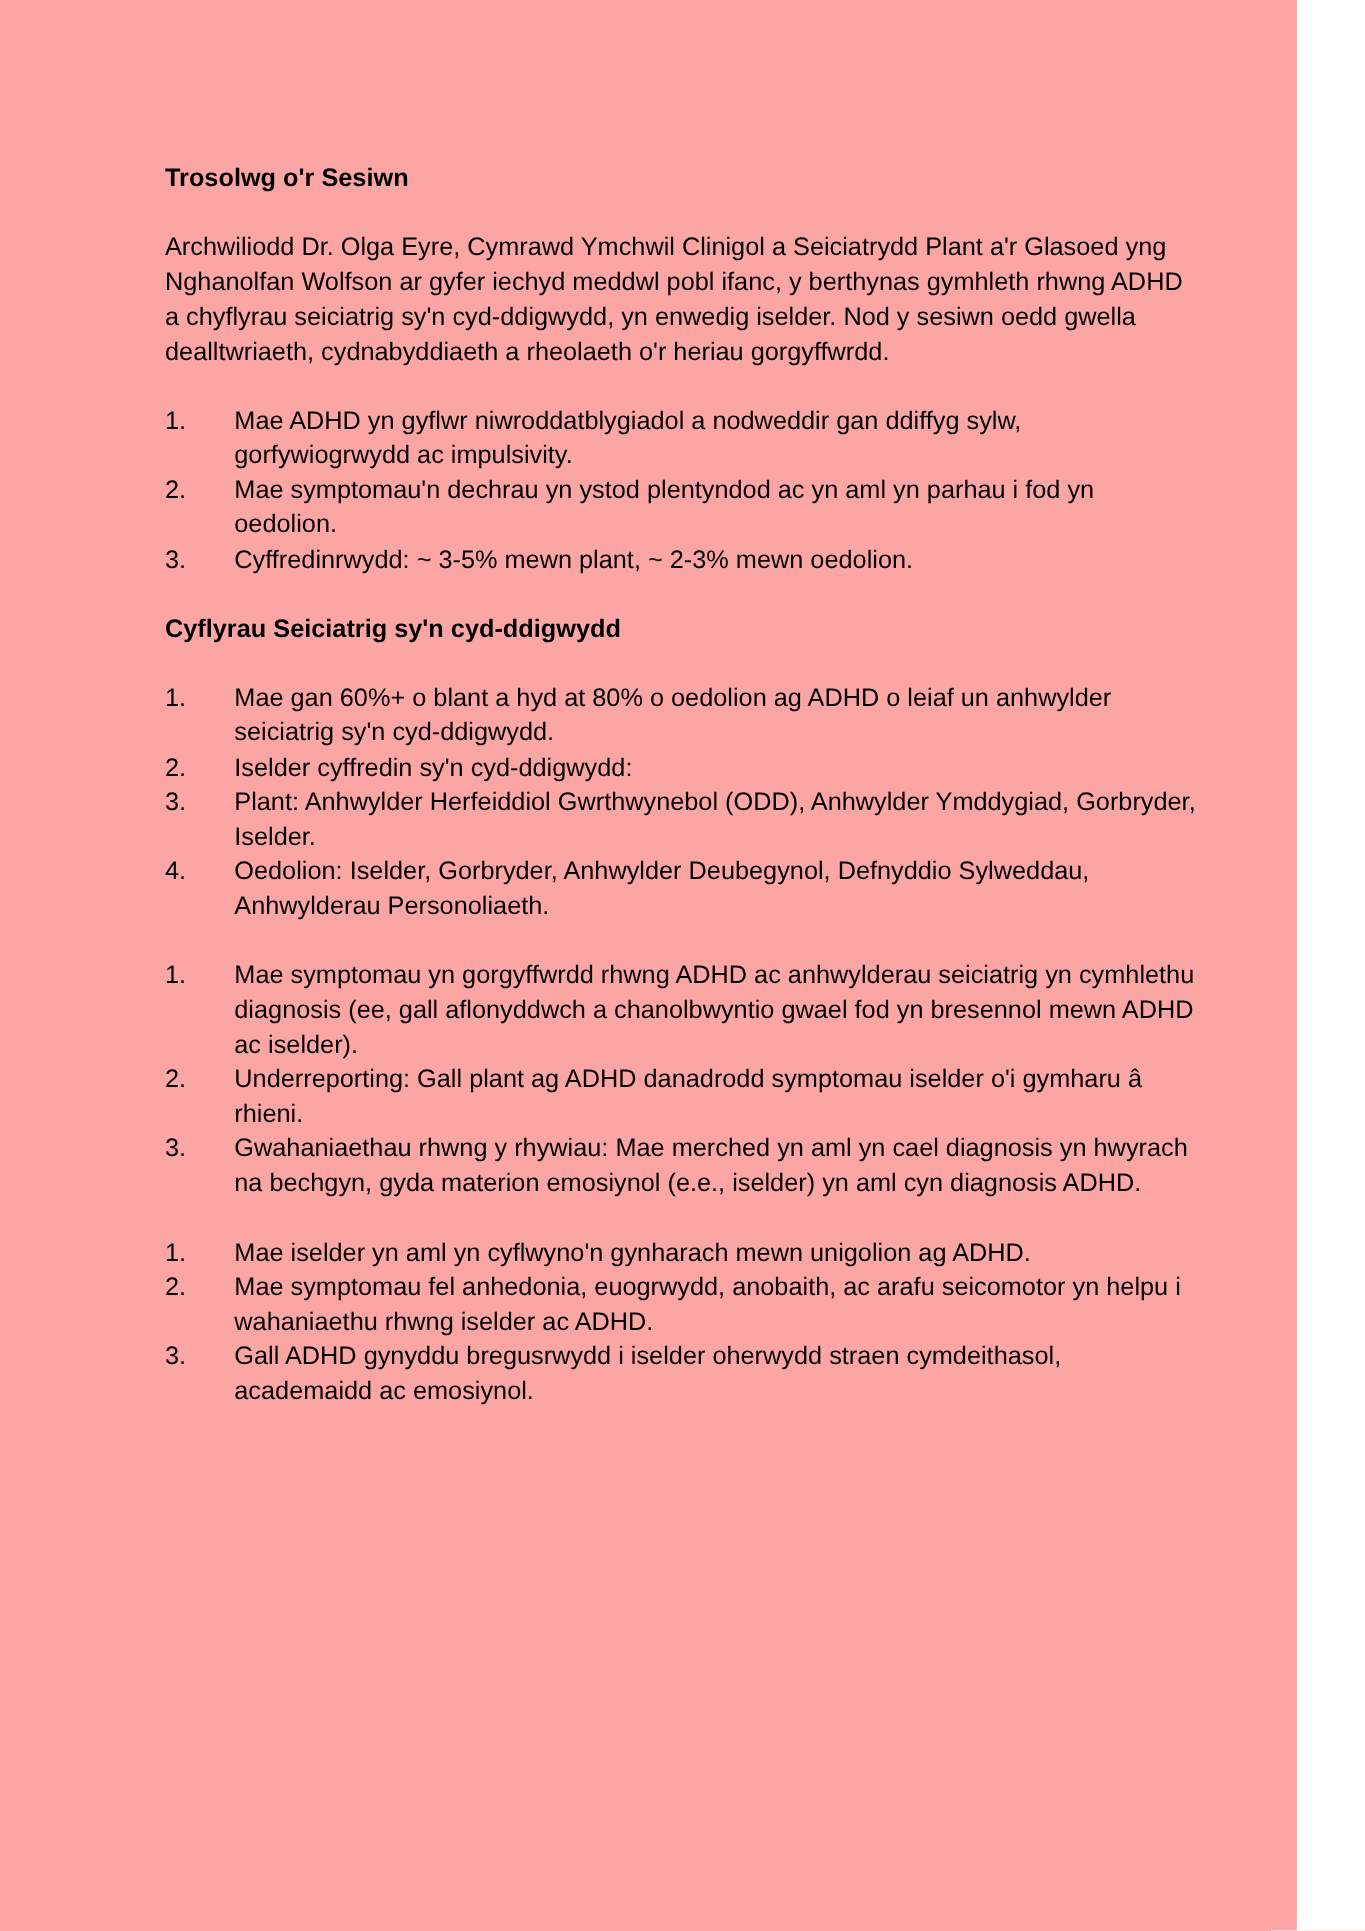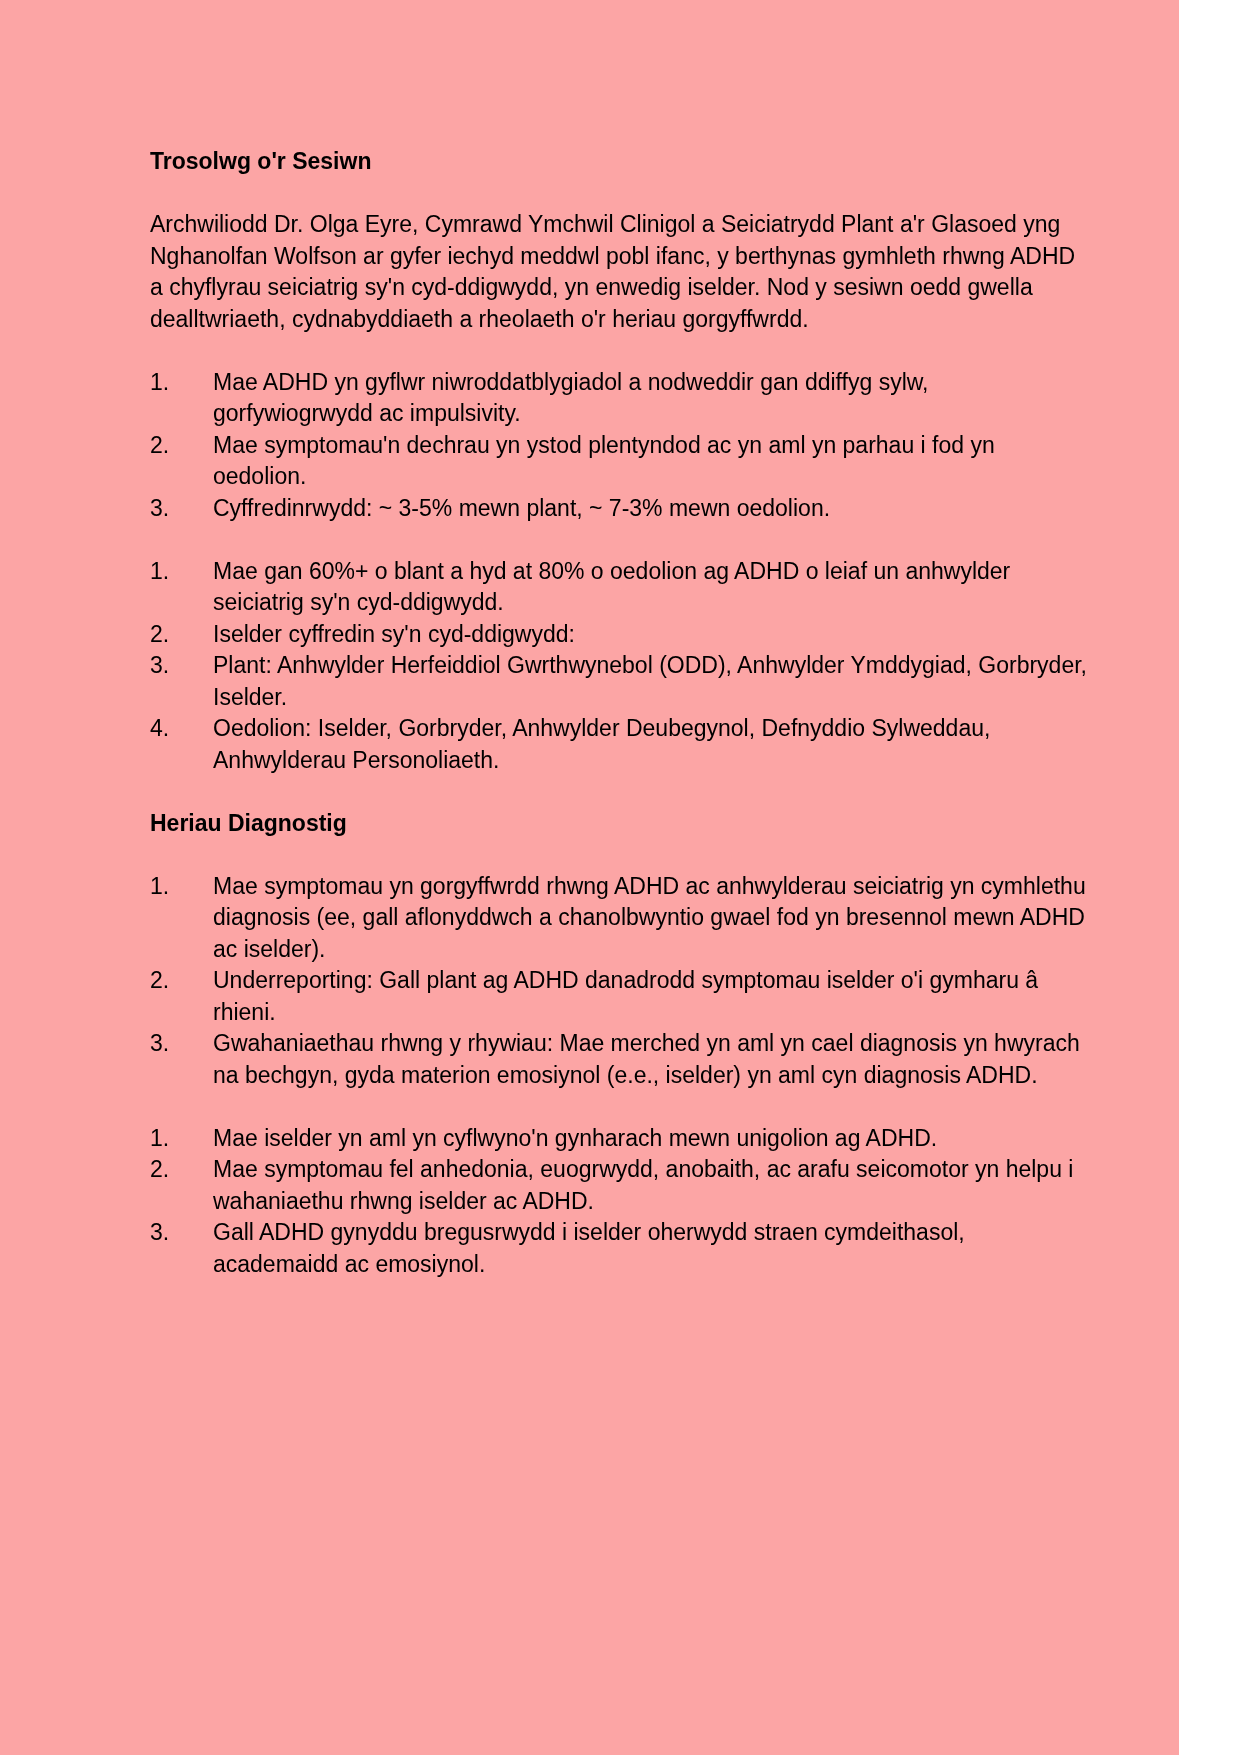--- a/index.html
+++ b/index.html
@@ -69,44 +69,44 @@
       <li>
         <span class="marker">1.</span>
         <span class="item-text">Mae ADHD yn gyflwr niwroddatblygiadol a nodweddir gan ddiffyg sylw, gorfywiogrwydd ac impulsivity.</span>
       </li>
       <li>
         <span class="marker">2.</span>
         <span class="item-text">Mae symptomau'n dechrau yn ystod plentyndod ac yn aml yn parhau i fod yn oedolion.</span>
       </li>
       <li>
         <span class="marker">3.</span>
-        <span class="item-text">Cyffredinrwydd: ~ 3-5% mewn plant, ~ 7-3% mewn oedolion.</span>
+        <span class="item-text">Cyffredinrwydd: ~ 3-5% mewn plant, ~ 2-3% mewn oedolion.</span>
       </li>
     </ol>
 
+    <h2>Cyflyrau Seiciatrig sy'n cyd-ddigwydd</h2>
     <ol class="numbered">
       <li>
         <span class="marker">1.</span>
         <span class="item-text">Mae gan 60%+ o blant a hyd at 80% o oedolion ag ADHD o leiaf un anhwylder seiciatrig sy'n cyd-ddigwydd.</span>
       </li>
       <li>
         <span class="marker">2.</span>
         <span class="item-text">Iselder cyffredin sy'n cyd-ddigwydd:</span>
       </li>
       <li>
         <span class="marker">3.</span>
         <span class="item-text">Plant: Anhwylder Herfeiddiol Gwrthwynebol (ODD), Anhwylder Ymddygiad, Gorbryder, Iselder.</span>
       </li>
       <li>
         <span class="marker">4.</span>
         <span class="item-text">Oedolion: Iselder, Gorbryder, Anhwylder Deubegynol, Defnyddio Sylweddau, Anhwylderau Personoliaeth.</span>
       </li>
     </ol>
 
-    <h2>Heriau Diagnostig</h2>
     <ol class="numbered">
       <li>
         <span class="marker">1.</span>
         <span class="item-text">Mae symptomau yn gorgyffwrdd rhwng ADHD ac anhwylderau seiciatrig yn cymhlethu diagnosis (ee, gall aflonyddwch a chanolbwyntio gwael fod yn bresennol mewn ADHD ac iselder).</span>
       </li>
       <li>
         <span class="marker">2.</span>
         <span class="item-text">Underreporting: Gall plant ag ADHD danadrodd symptomau iselder o'i gymharu â rhieni.</span>
       </li>
       <li>

